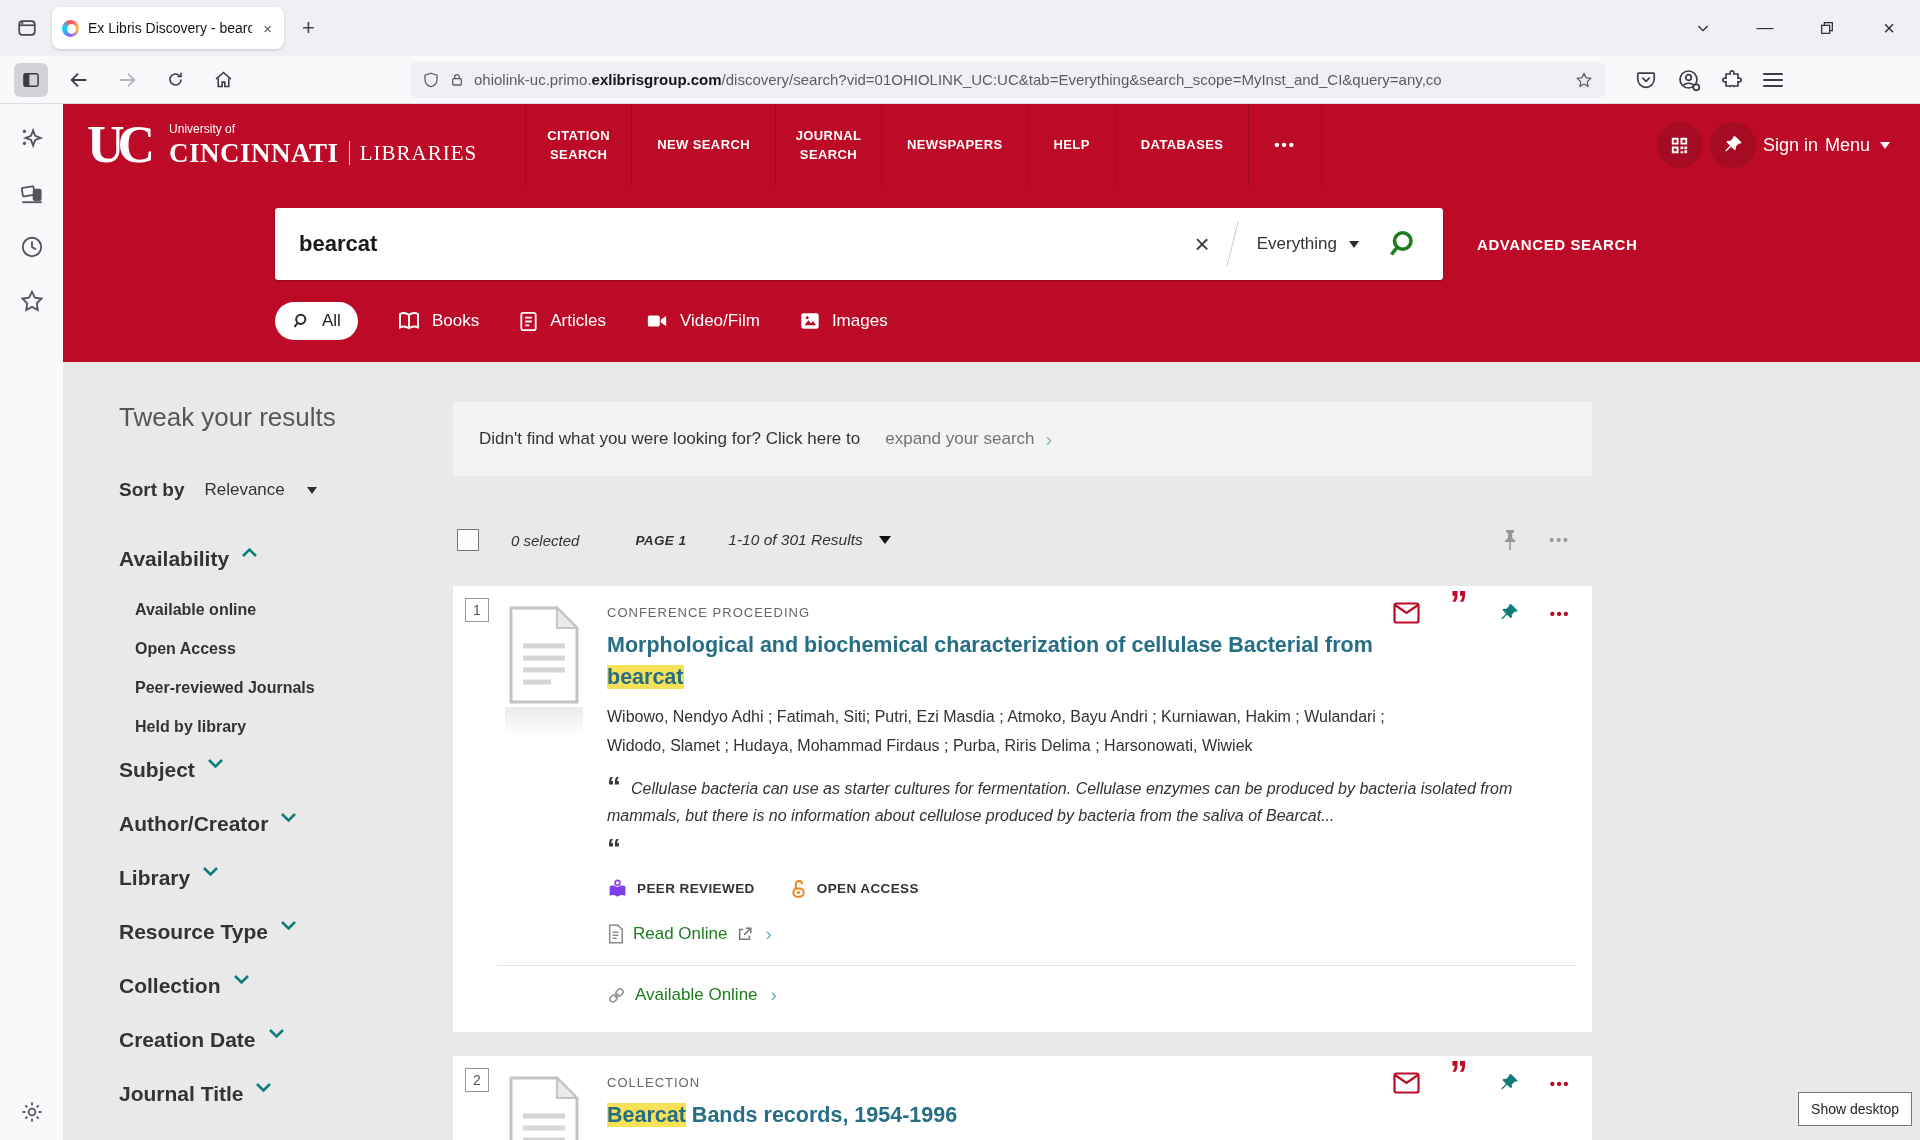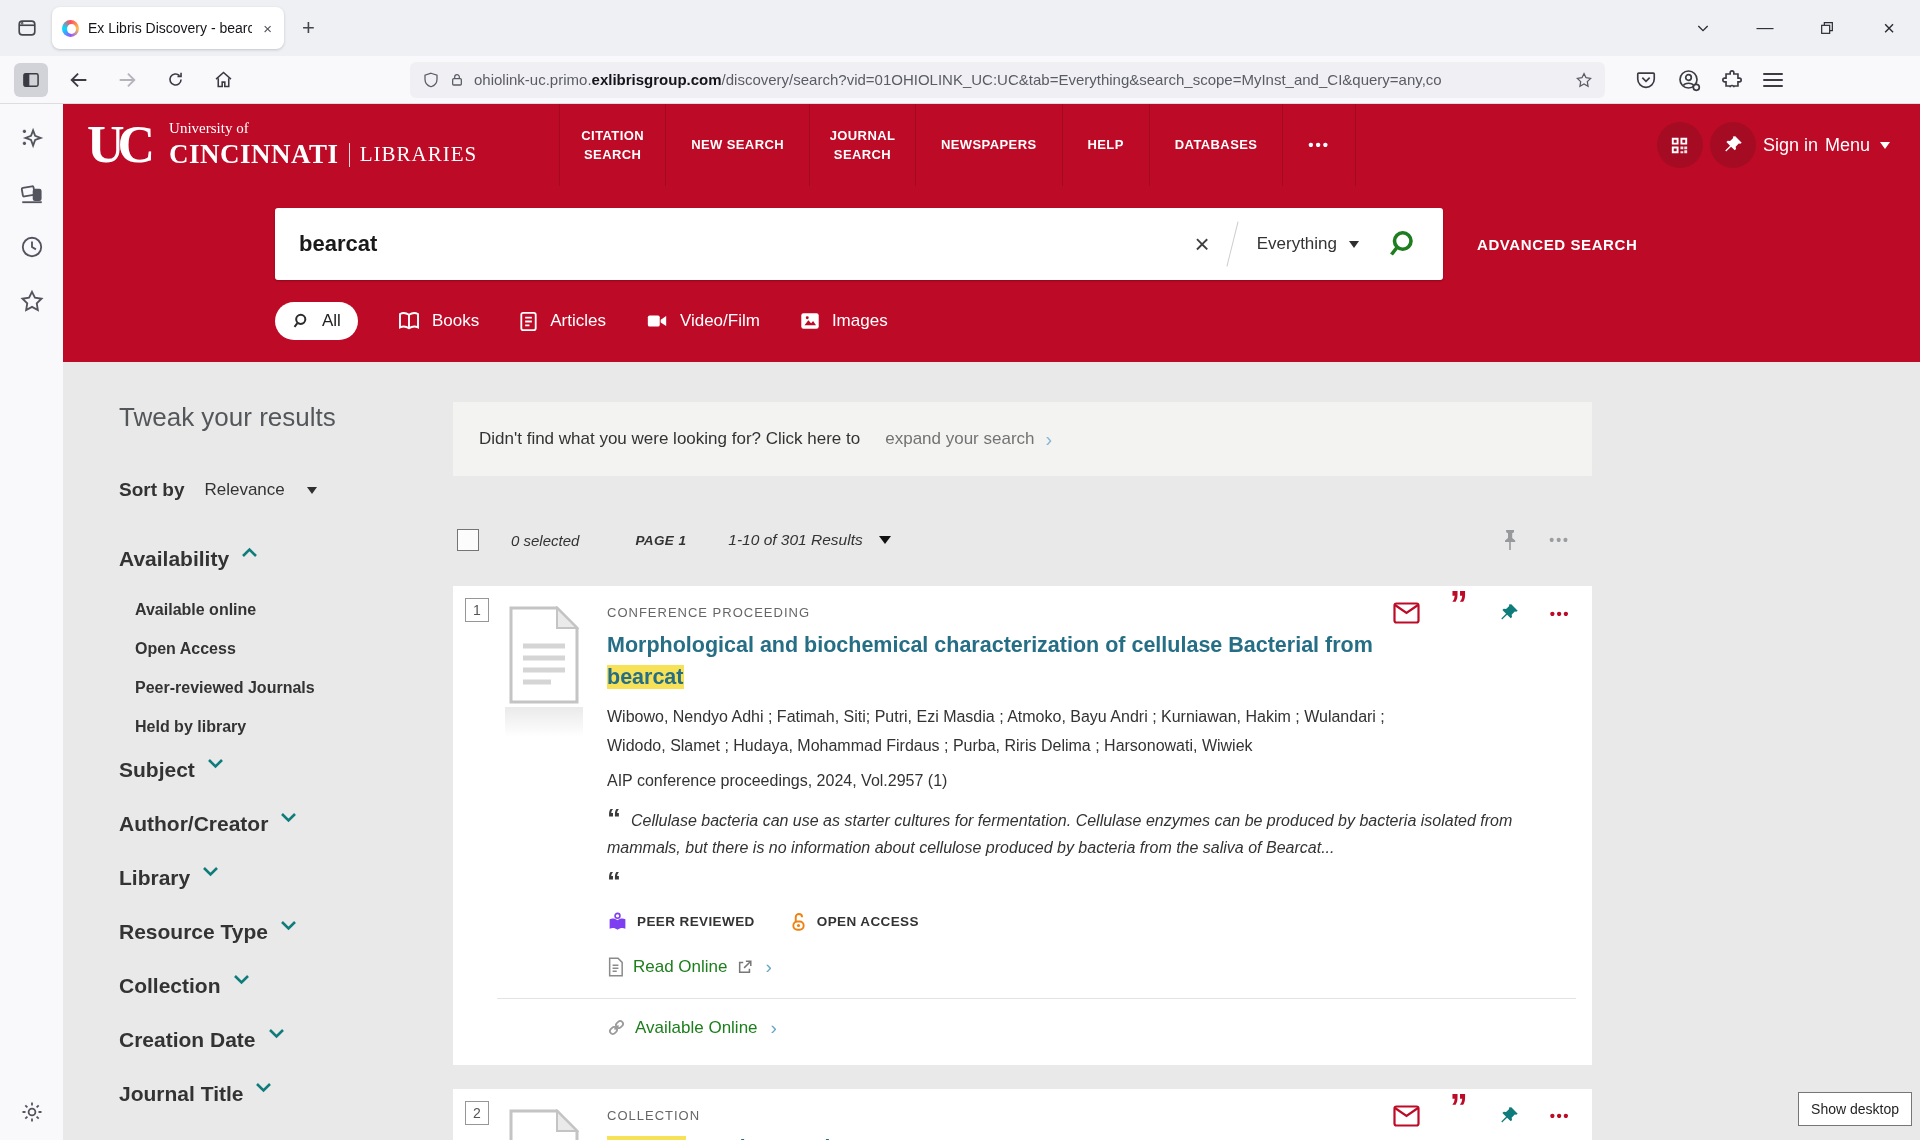--- a/index.html
+++ b/index.html
@@ -32,26 +32,26 @@
   .burger div{height:2px;background:#3b3b44;margin:4px 0;border-radius:1px}
 
   .leftstrip{position:absolute;left:0;top:104px;bottom:0;width:63px;background:#f9f9fb;display:flex;flex-direction:column;align-items:center;padding:22px 0 16px;gap:28px;color:#54545e}
   .leftstrip .spacer{flex:1}
 
   
   .page{position:absolute;left:63px;top:104px;right:0;bottom:0;display:flex;flex-direction:column;overflow:hidden}
   .redhead{height:82px;background:#bd0a26;display:flex;align-items:stretch;color:#fff;flex:none}
   .logo{display:flex;align-items:center;gap:13px;margin-left:24px}
   .monogram{font-family:"Liberation Serif",serif;font-size:52px;font-weight:700;letter-spacing:-7px;line-height:1;padding-right:8px}
-  .logo-small{font-family:Liberation Serif, serif;font-size:15px;margin-bottom:2px}
+  .logo-small{font-family:Liberation Sans, sans-serif;font-size:12px;margin-bottom:2px}
   .logo-row{display:flex;align-items:center;gap:10px}
   .logo-name{font-family:"Liberation Serif",serif;font-size:27px;font-weight:700;letter-spacing:.5px}
   .logo-sep{width:1px;height:24px;background:rgba(255,255,255,.85)}
   .logo-suffix{font-family:"Liberation Serif",serif;font-size:21px;letter-spacing:1px}
-  .mainnav{display:flex;margin-left:82px}
+  .mainnav{display:flex;margin-left:48px}
   .nav-item{display:flex;align-items:center;justify-content:center;text-align:center;font-size:13px;font-weight:700;letter-spacing:.4px;padding:0 25px;border-left:1px solid #a30920;line-height:1.5;white-space:nowrap}
   .nav-item.wrap{white-space:normal;width:106px;padding:0 12px}
   .nav-item:last-child{border-right:1px solid #a30920;font-size:15px;letter-spacing:2px}
   .hdr-right{margin-left:auto;display:flex;align-items:center;gap:7px;margin-right:30px}
   .circle-btn{width:46px;height:46px;border-radius:50%;background:#a50c24;display:flex;align-items:center;justify-content:center;color:#fff}
   .signin,.menu{font-size:18px;color:#fff;display:flex;align-items:center;gap:10px}
   .caret{display:inline-block;width:0;height:0;border-left:6px solid transparent;border-right:6px solid transparent;border-top:8px solid currentColor}
   .caret.sm{border-left-width:5px;border-right-width:5px;border-top-width:7px}
 
   .redsearch{background:#bd0a26;padding:22px 0 22px 212px;flex:none}
@@ -489,21 +489,20 @@
             </svg>
           <div class="reflection"></div>
         </div>
         <div class="content">
           <div class="rtype">CONFERENCE PROCEEDING</div>
           <div class="title">
             <span>Morphological and biochemical characterization of cellulase Bacterial from</span><br>
             <span class="hl">bearcat</span>
           </div>
           <div class="authors">Wibowo, Nendyo Adhi ; Fatimah, Siti; Putri, Ezi Masdia ; Atmoko, Bayu Andri ; Kurniawan, Hakim ; Wulandari ; Widodo, Slamet ; Hudaya, Mohammad Firdaus ; Purba, Riris Delima ; Harsonowati, Wiwiek</div>
-          <div class="srcline">AIP conference proceedings, 2024, Vol.2957 (1)</div>
           <div class="snippet">
             <span class="q">“</span><span>Cellulase bacteria can use as starter cultures for fermentation. Cellulase enzymes can be produced by bacteria isolated from mammals, but there is no information about cellulose produced by bacteria from the saliva of Bearcat...</span>
             <span class="q close">“</span>
           </div>
           <div class="badges">
             <span class="badge">
               <span>
                   <svg width="21" height="21" viewBox="0 0 24 24">
                     <circle cx="12" cy="5.5" r="2.8" fill="none" stroke="#7e3ff2" stroke-width="1.8"></circle>
                     <path d="M3 9.5c3-1.4 6-1.2 9 1.2 3-2.4 6-2.6 9-1.2v10.8c-3-1.4-6-1.2-9 1.2-3-2.4-6-2.6-9-1.2z" fill="#7e3ff2"></path>

